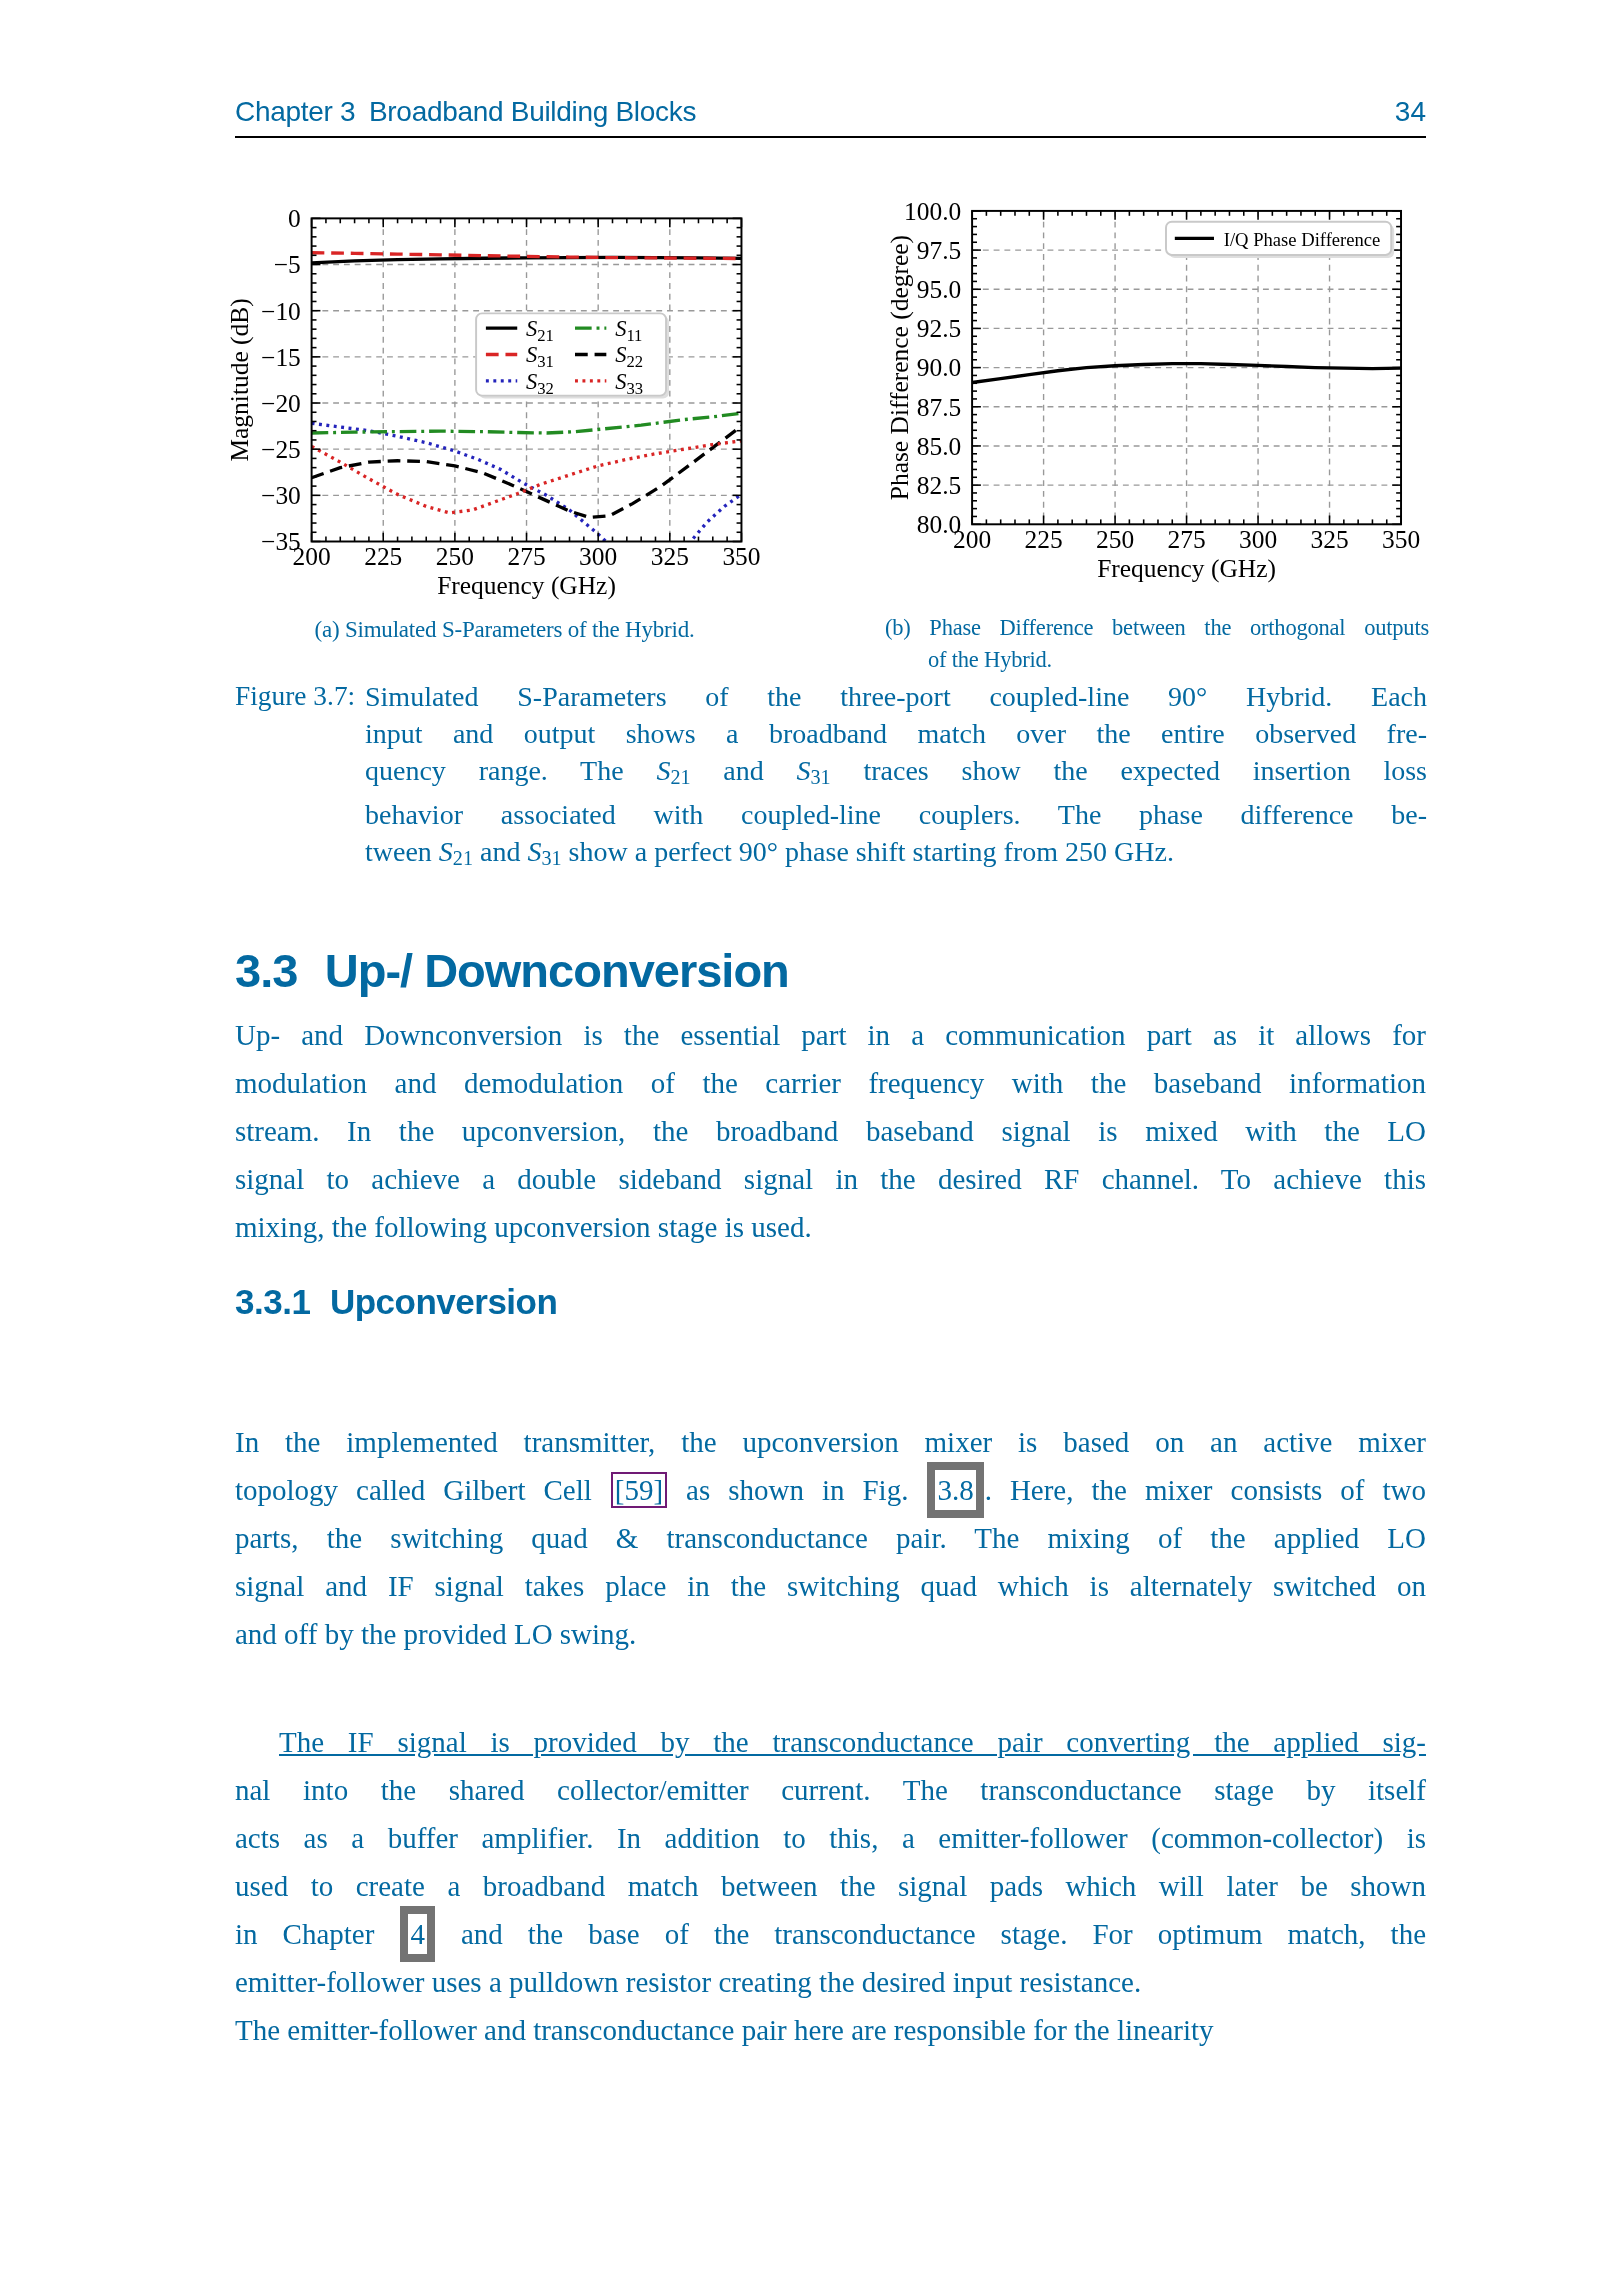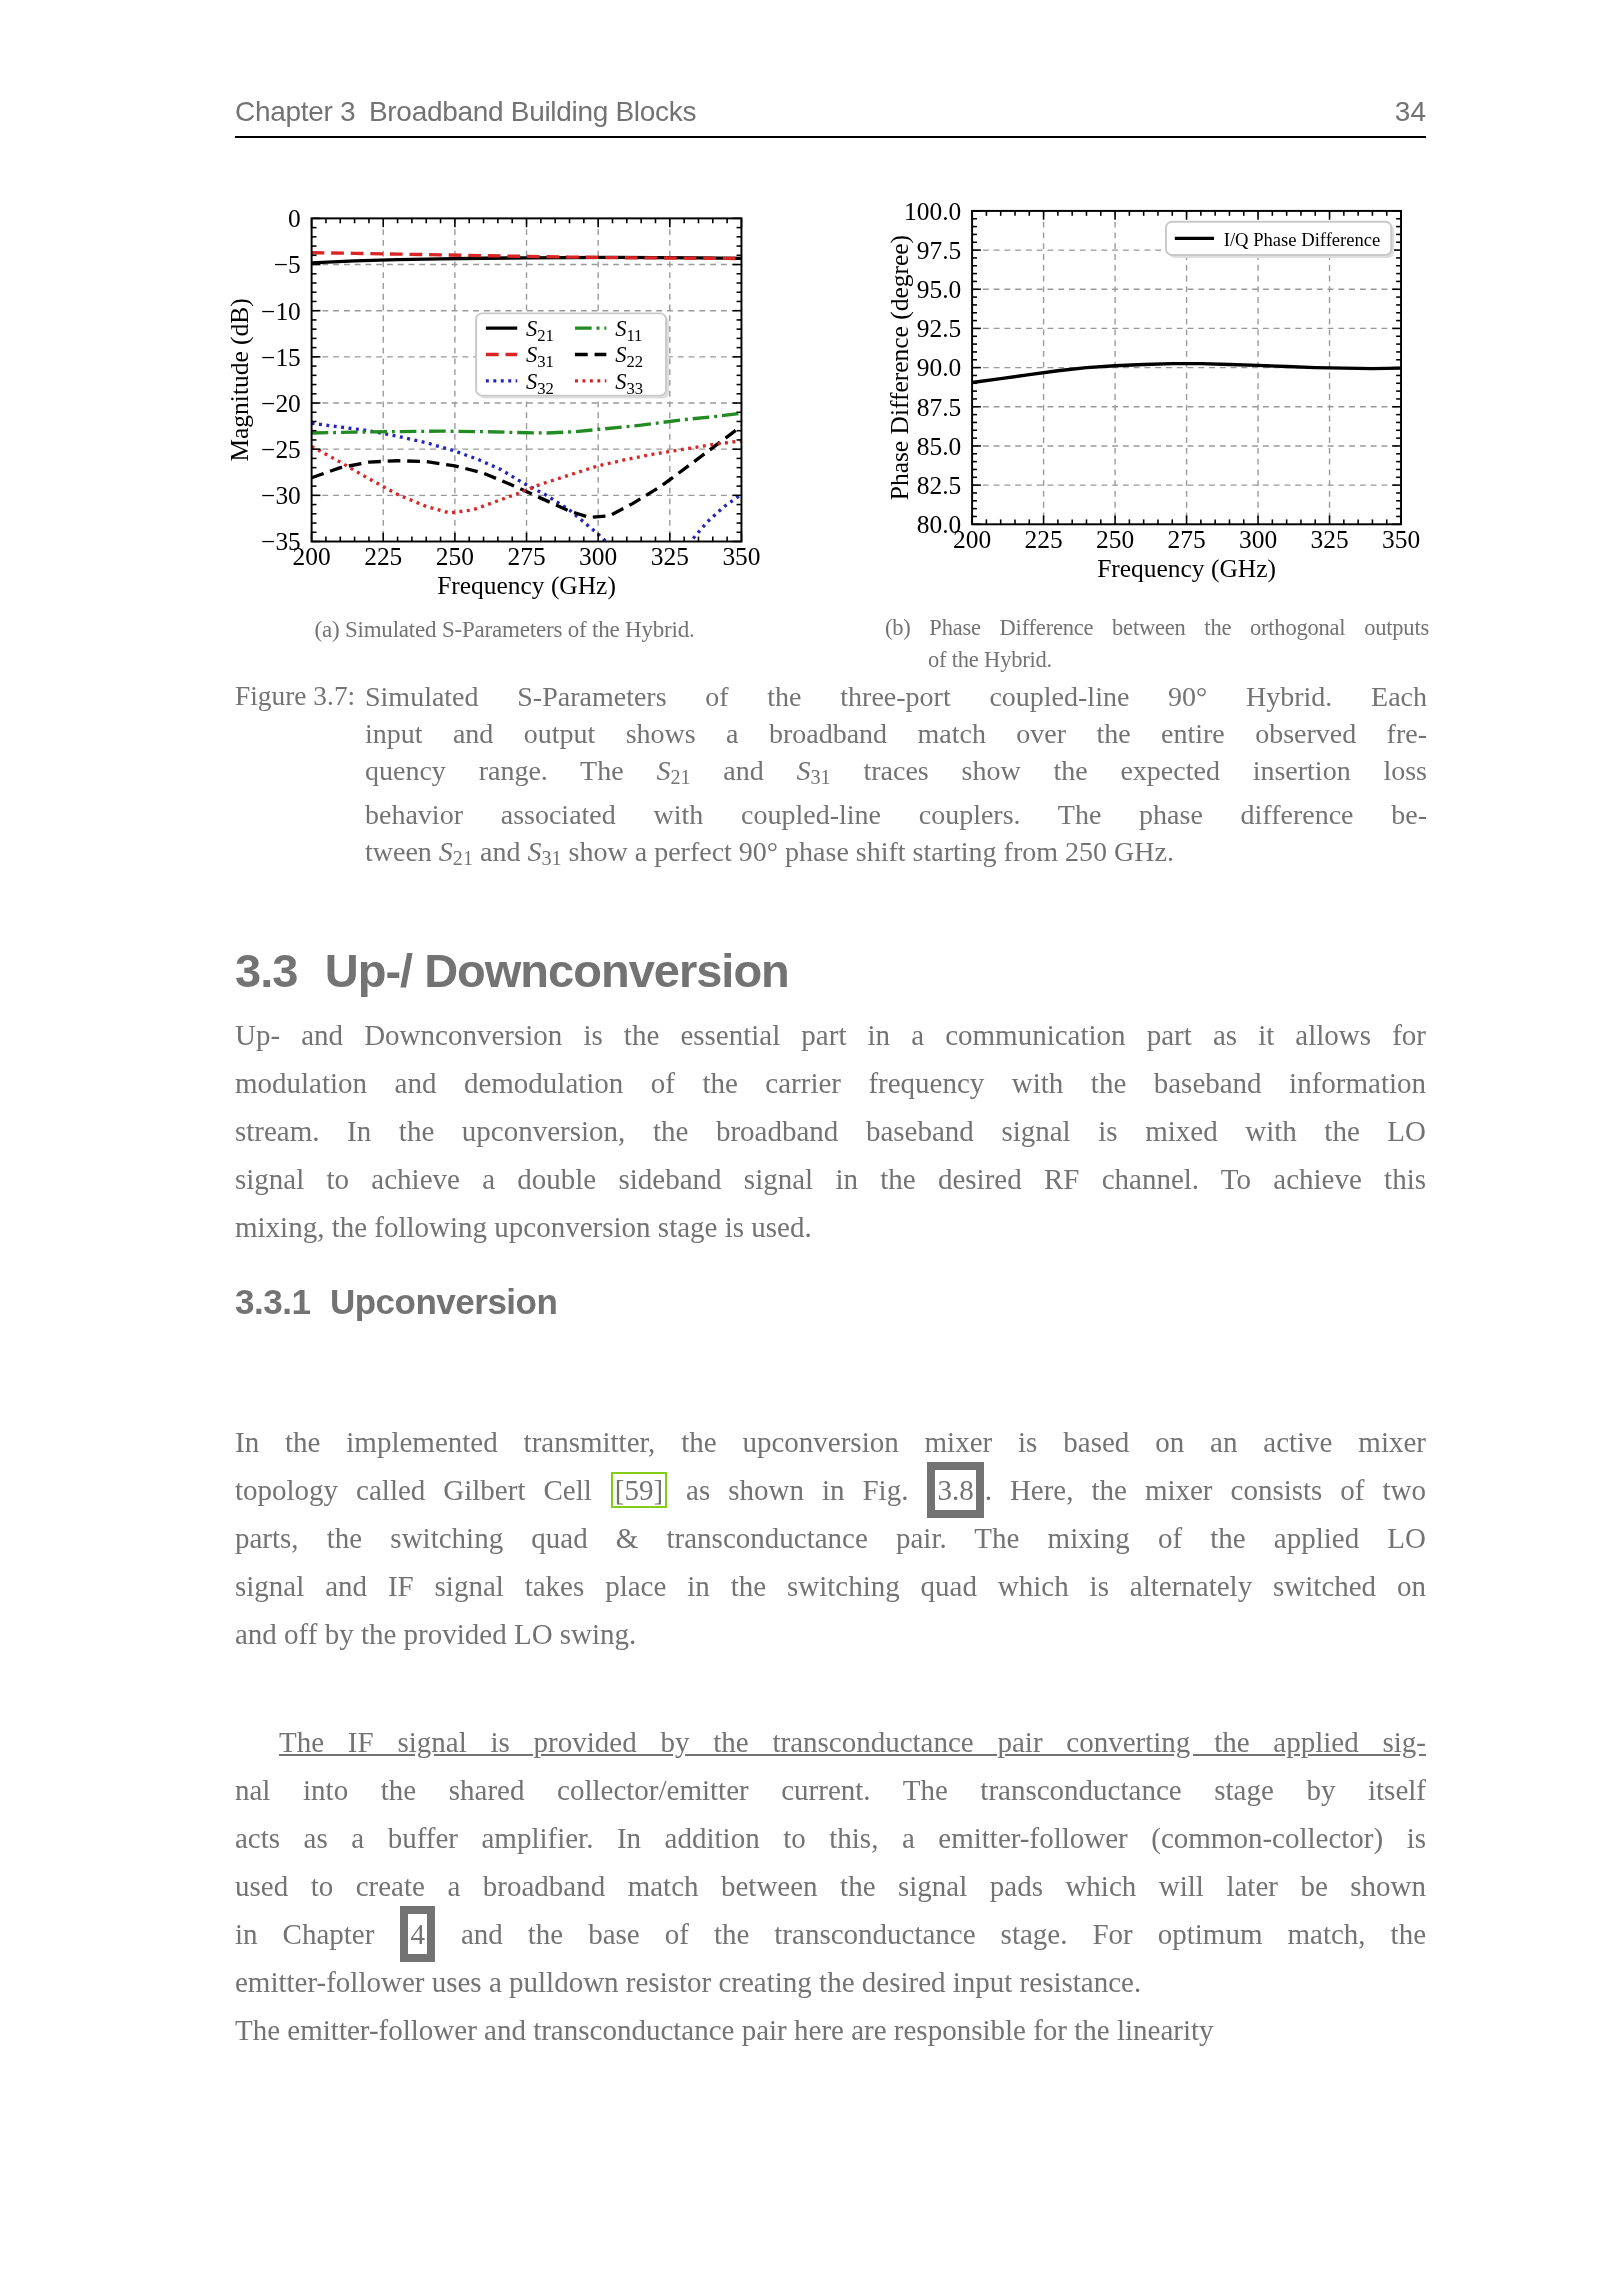--- a/index.html
+++ b/index.html
@@ -1,16 +1,16 @@
 <!DOCTYPE html>
 <html><head>
 <meta charset="utf-8">
 <style>
   html,body{margin:0;padding:0;background:#fff;}
-  #page{position:relative;width:1621px;height:2293px;background:#ffffff;color:#737373;
+  #page{position:relative;width:1621px;height:2293px;background:#ffffff;color:#0369a1;
         font-family:"Liberation Serif",serif;overflow:hidden;}
   .abs{position:absolute;}
   .sans{font-family:"Liberation Sans",sans-serif;}
 
   
   #header-left{left:235px;top:98px;font-size:28px;letter-spacing:-0.3px;line-height:1;}
   #header-right{right:195px;top:98px;font-size:28px;line-height:1;}
   #header-rule{left:235px;top:136px;width:1191px;height:2px;background:#000;}
 
   
@@ -39,21 +39,21 @@
   
   .body-text{font-size:29px;line-height:48px;width:1191px;left:235px;}
   #para1{top:1011px;}
   #para2{top:1418px;}
   #para3{top:1718px;}
 
   .tline{min-height:1em;}
   .just{text-align:justify;text-align-last:justify;}
   .seg-it{font-style:italic;}
   .seg-sub{font-size:0.72em;vertical-align:-0.18em;}
-  .seg-boxg{border:2px solid #84cc16;padding:0 2px;margin:0 1px;}
+  .seg-boxg{border:2px solid #701a75;padding:0 2px;margin:0 1px;}
   .seg-boxr{border:8px solid #737373;padding:4px 2px;margin:0 1px;}
 </style>
 </head>
 <body>
 
 <div id="page">
 
   <div class="abs sans" id="header-left">Chapter 3 Broadband Building Blocks</div>
   <div class="abs sans" id="header-right">34</div>
   <div class="abs" id="header-rule"></div>

